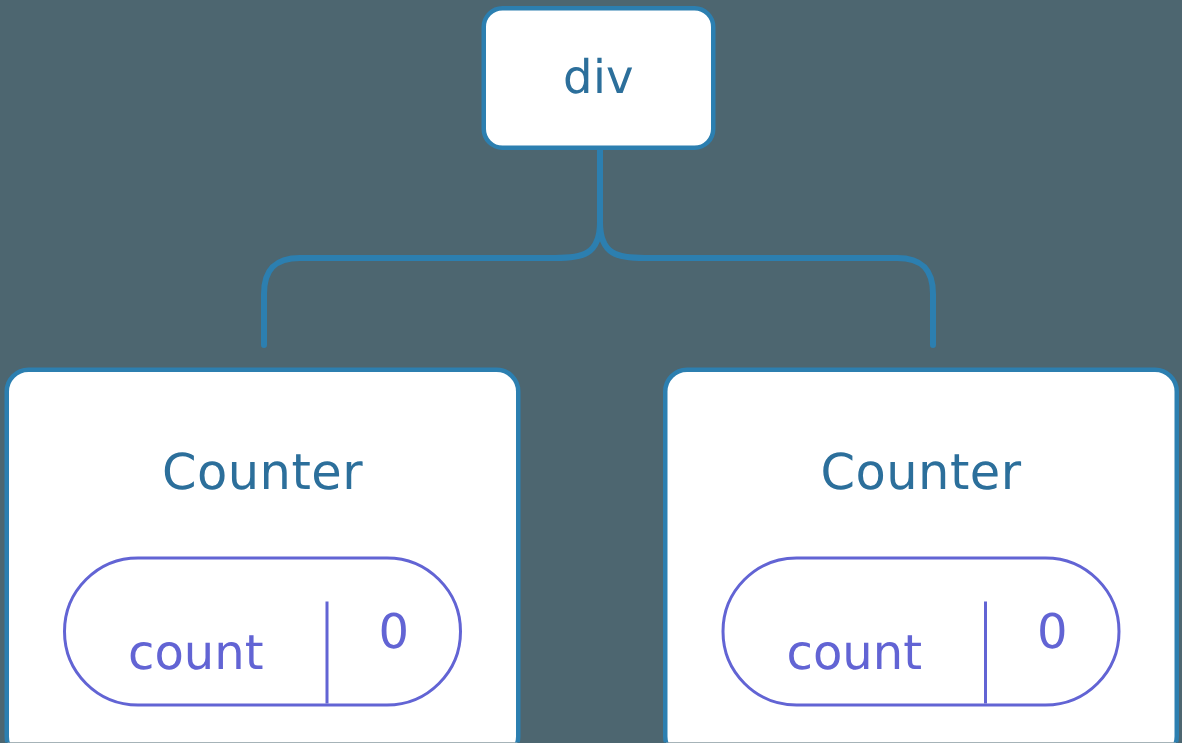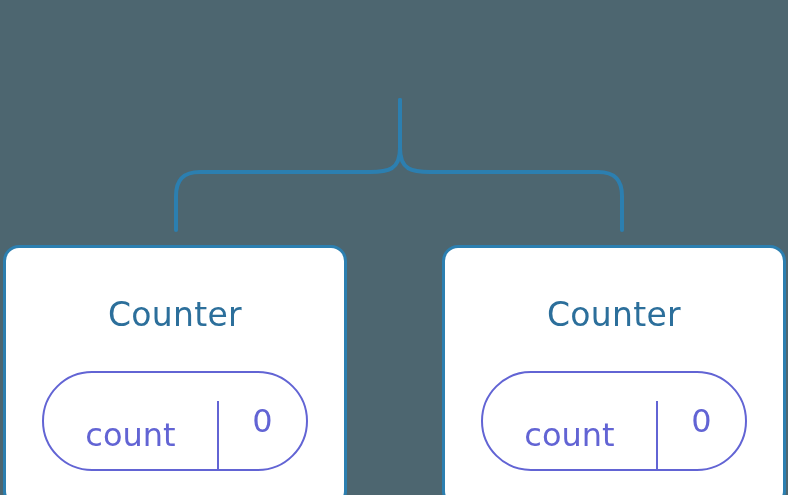--- a/index.html
+++ b/index.html
@@ -122,20 +122,23 @@
              L 200 172
              C 183 172, 176 180, 176 196
              L 176 230" fill="none" stroke="#2c7fb0" stroke-width="4" stroke-linecap="round" stroke-linejoin="round"></path>
     <path d="M 400 100 L 400 148
              C 400 170, 412 172, 430 172
              L 598 172
              C 615 172, 622 180, 622 196
              L 622 230" fill="none" stroke="#2c7fb0" stroke-width="4" stroke-linecap="round" stroke-linejoin="round"></path>
   </svg>
 
+  <div class="node" id="node-div">
+    <span class="node-title-root">div</span>
+  </div>
 
   <div class="node counter-node" id="node-counter-left">
     <span class="node-title">Counter</span>
     <div class="state-pill">
       <div class="pill-key">
         <span class="pill-key-text">count</span>
       </div>
       <div class="pill-val">
         <span class="pill-val-text">0</span>
       </div>

